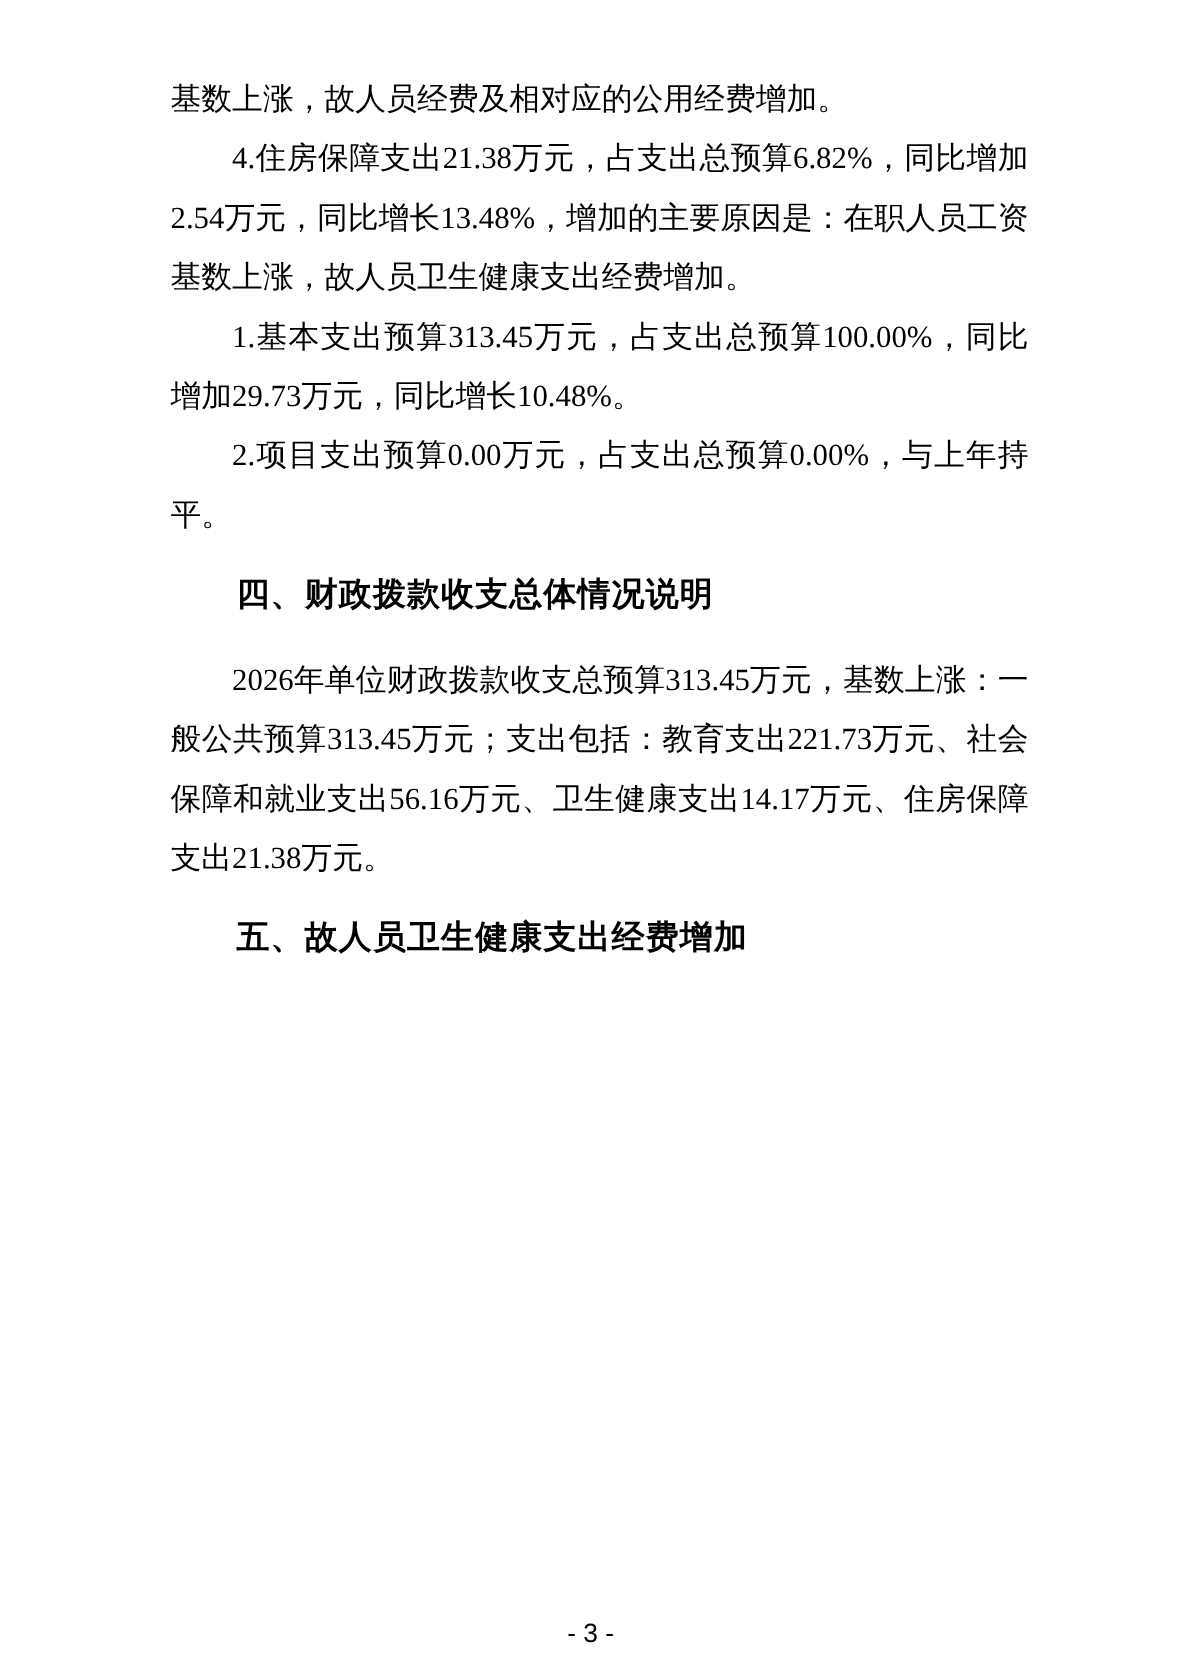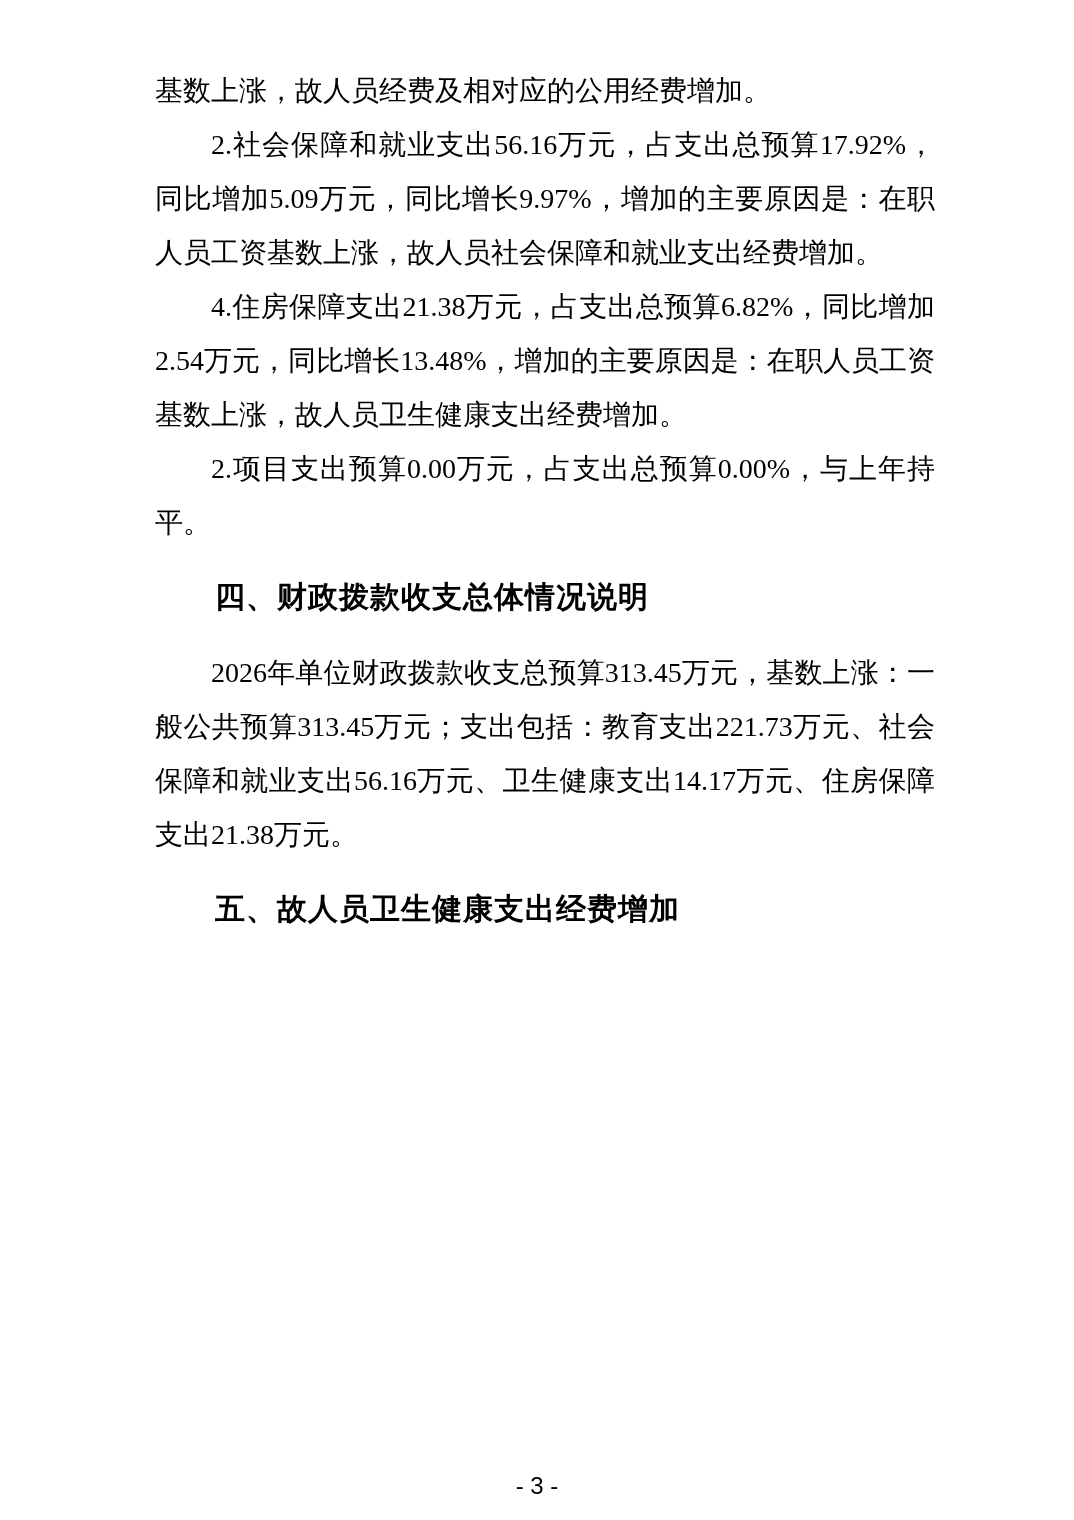--- a/index.html
+++ b/index.html
@@ -20,21 +20,21 @@
     left: 155px; top: 64px;
     width: 780px;
     font-size: 28px;
     line-height: 54px;
     text-align: justify;
     color: #000000;
   }
   .para { text-indent: 2em; }
   .para-cont { text-indent: 0; }
   .heading {
-    font-family: Liberation Serif, serif;
+    font-family: Liberation Mono, monospace;
     font-weight: bold;
     font-size: 30px;
     line-height: 54px;
     text-indent: 2em;
     text-align: left;
     margin: 20px 0 22px 0;
     letter-spacing: 1px;
   }
   .footer {
     position: absolute;
@@ -45,21 +45,21 @@
     line-height: 28px;
     color: #000000;
   }
 </style>
 </head>
 <body>
 
 <div class="page">
   <div class="doc">
     <p class="para-cont">基数上涨，故人员经费及相对应的公用经费增加。</p>
-    <p class="para">2.社会保障和就业支出56.16万元，占支出总预算17.92%，同比增加5.09万元，同比增长9.97%，增加的主要原因是：在职人员工资基数上涨，故人员社会保障和就业支出经费增加。</p>
     <p class="para">4.住房保障支出21.38万元，占支出总预算6.82%，同比增加2.54万元，同比增长13.48%，增加的主要原因是：在职人员工资基数上涨，故人员卫生健康支出经费增加。</p>
+    <p class="para">1.基本支出预算313.45万元，占支出总预算100.00%，同比增加29.73万元，同比增长10.48%。</p>
     <p class="para">2.项目支出预算0.00万元，占支出总预算0.00%，与上年持平。</p>
     <h2 class="heading">四、财政拨款收支总体情况说明</h2>
     <p class="para">2026年单位财政拨款收支总预算313.45万元，基数上涨：一般公共预算313.45万元；支出包括：教育支出221.73万元、社会保障和就业支出56.16万元、卫生健康支出14.17万元、住房保障支出21.38万元。</p>
     <h2 class="heading">五、故人员卫生健康支出经费增加</h2>
   </div>
   <div class="footer">- 3 -</div>
 </div>
 
 </body></html>

